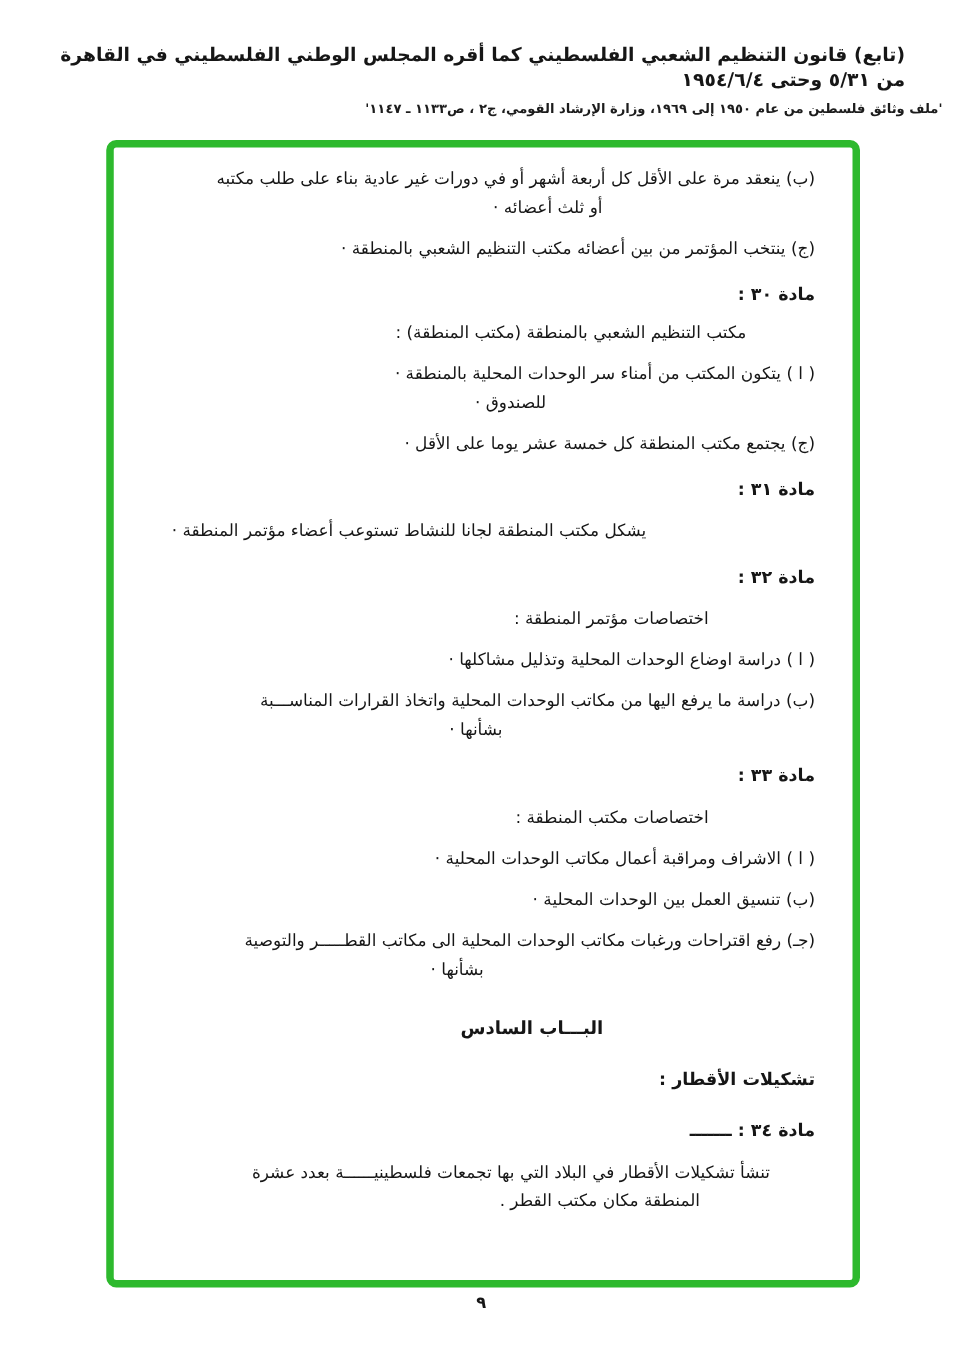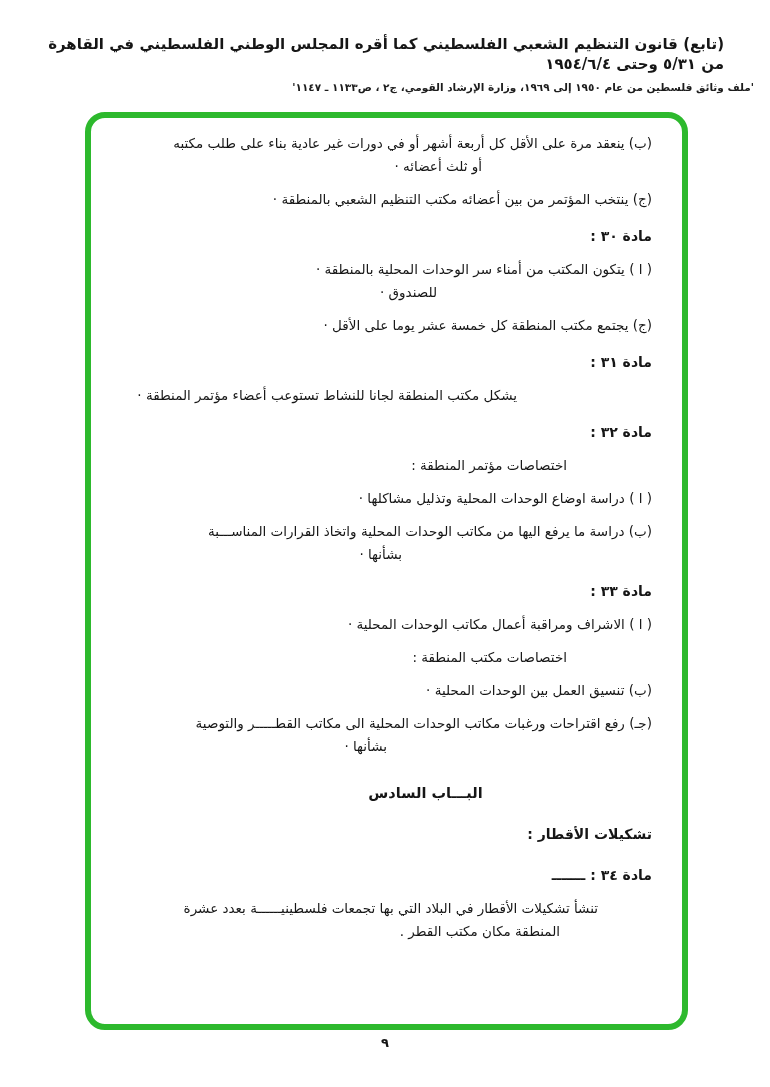--- a/index.html
+++ b/index.html
@@ -19,40 +19,40 @@
     padding:0 30px; letter-spacing:0px;
   }
   .header .h2 {
     font-weight:bold; font-size:10.5px; margin-top:7px; color:#1c1c1c;
   }
 
   .frame {
     position:absolute; left:85px; top:112px;
     width:603px; height:918px;
     border:6px solid #2db92d;
-    border-radius:20px;
+    border-radius:8px;
     box-sizing:border-box;
     padding:14px 30px 0 18px;
     overflow:hidden;
     background:#ffffff;
   }
 
   .ln {
     direction:rtl; text-align:right;
     font-size:13.5px; line-height:23px;
     white-space:nowrap;
   }
   .art    { font-weight:bold; font-size:14px; }
   .chap   { font-weight:bold; font-size:14.5px; text-align:center; padding-left:90px; }
 
   
   .ind-sub   { margin-right:55px; }
   .ind-sub2  { margin-right:85px; }
   .ind-par   { margin-right:135px; }
-  .ind-first { margin-right:54px; }
+  .ind-first { margin-right:36px; }
   .cont-a { margin-right:170px;text-align:right; }
   .cont-b { margin-right:215px; }
   .cont-c { margin-right:250px; }
   .cont-d { margin-right:265px; }
   .cont-e { margin-right:92px; }
 
   
   .g7  { margin-top:7px; }
   .g10 { margin-top:10px; }
   .g14 { margin-top:14px; }
@@ -73,33 +73,34 @@
     <div class="h1">(تابع) قانون التنظيم الشعبي الفلسطيني كما أقره المجلس الوطني الفلسطيني في القاهرة من ٥/٣١ وحتى ١٩٥٤/٦/٤</div>
     <div class="h2">'ملف وثائق فلسطين من عام ١٩٥٠ إلى ١٩٦٩، وزارة الإرشاد القومي، ج٢ ، ص١١٣٣ ـ ١١٤٧'</div>
   </div>
 
   <div class="frame">
 
     <div class="ln">(ب) ينعقد مرة على الأقل كل أربعة أشهر أو في دورات غير عادية بناء على طلب مكتبه</div>
     <div class="ln cont-a">أو ثلث أعضائه ·</div>
     <div class="ln g10">(ج) ينتخب المؤتمر من بين أعضائه مكتب التنظيم الشعبي بالمنطقة ·</div>
     <div class="ln art g14">مادة ٣٠ :</div>
+    <div class="ln ind-sub g7">مكتب التنظيم الشعبي بالمنطقة (مكتب المنطقة) :</div>
     <div class="ln g10">( ا ) يتكون المكتب من أمناء سر الوحدات المحلية بالمنطقة ·</div>
     <div class="ln cont-b">للصندوق ·</div>
     <div class="ln g10">(ج) يجتمع مكتب المنطقة كل خمسة عشر يوما على الأقل ·</div>
     <div class="ln art g14">مادة ٣١ :</div>
     <div class="ln ind-par g10">يشكل مكتب المنطقة لجانا للنشاط تستوعب أعضاء مؤتمر المنطقة ·</div>
     <div class="ln art g14">مادة ٣٢ :</div>
     <div class="ln ind-sub2 g10">اختصاصات مؤتمر المنطقة :</div>
     <div class="ln g10">( ا ) دراسة اوضاع الوحدات المحلية وتذليل مشاكلها ·</div>
     <div class="ln g10">(ب) دراسة ما يرفع اليها من مكاتب الوحدات المحلية واتخاذ القرارات المناســـبة</div>
     <div class="ln cont-c">بشأنها ·</div>
     <div class="ln art g14">مادة ٣٣ :</div>
+    <div class="ln ind-sub2 g10">اختصاصات مكتب المنطقة :</div>
     <div class="ln g10">( ا ) الاشراف ومراقبة أعمال مكاتب الوحدات المحلية ·</div>
-    <div class="ln ind-sub2 g10">اختصاصات مكتب المنطقة :</div>
     <div class="ln g10">(ب) تنسيق العمل بين الوحدات المحلية ·</div>
     <div class="ln g10">(جـ) رفع اقتراحات ورغبات مكاتب الوحدات المحلية الى مكاتب القطـــــر والتوصية</div>
     <div class="ln cont-d">بشأنها ·</div>
     <div class="ln chap g24">البـــاب السادس</div>
     <div class="ln art g18">تشكيلات الأقطار :</div>
     <div class="ln art g18">مادة ٣٤ : ـــــــ</div>
     <div class="ln ind-first g10">تنشأ تشكيلات الأقطار في البلاد التي بها تجمعات فلسطينيــــــة بعدد عشرة</div>
     <div class="ln cont-e">المنطقة مكان مكتب القطر .</div>
 
   </div>

